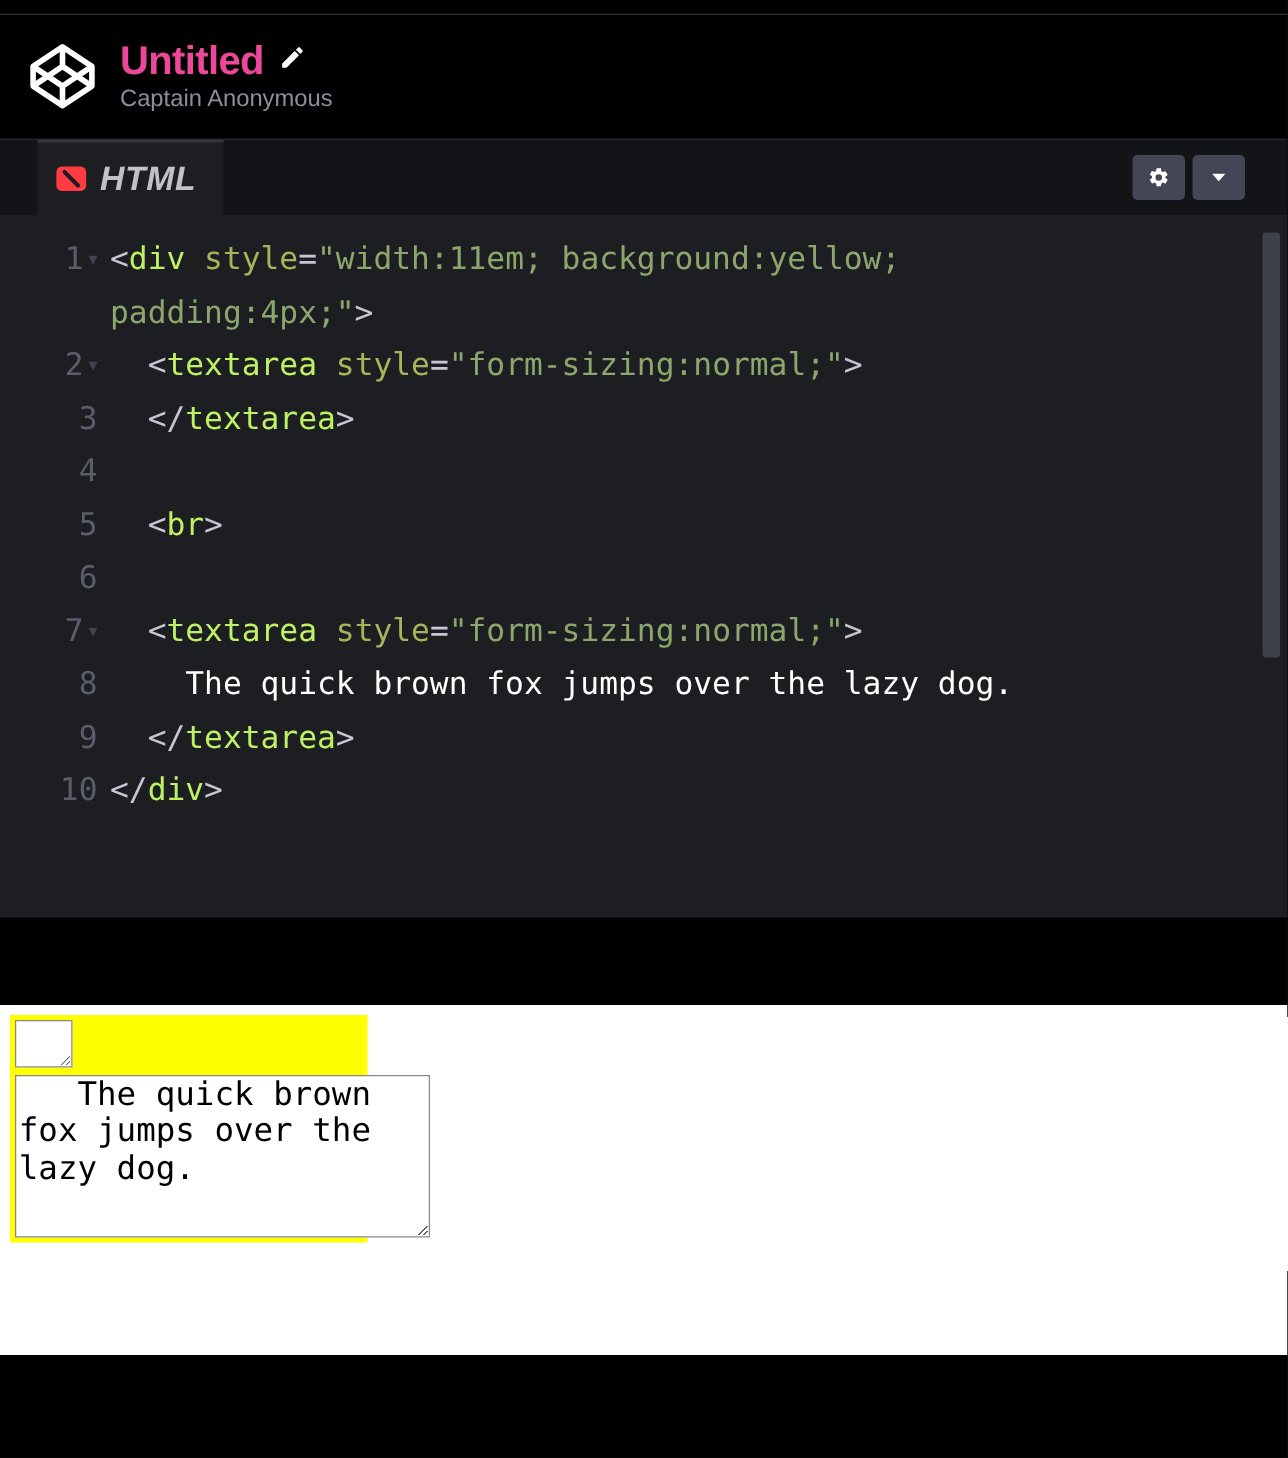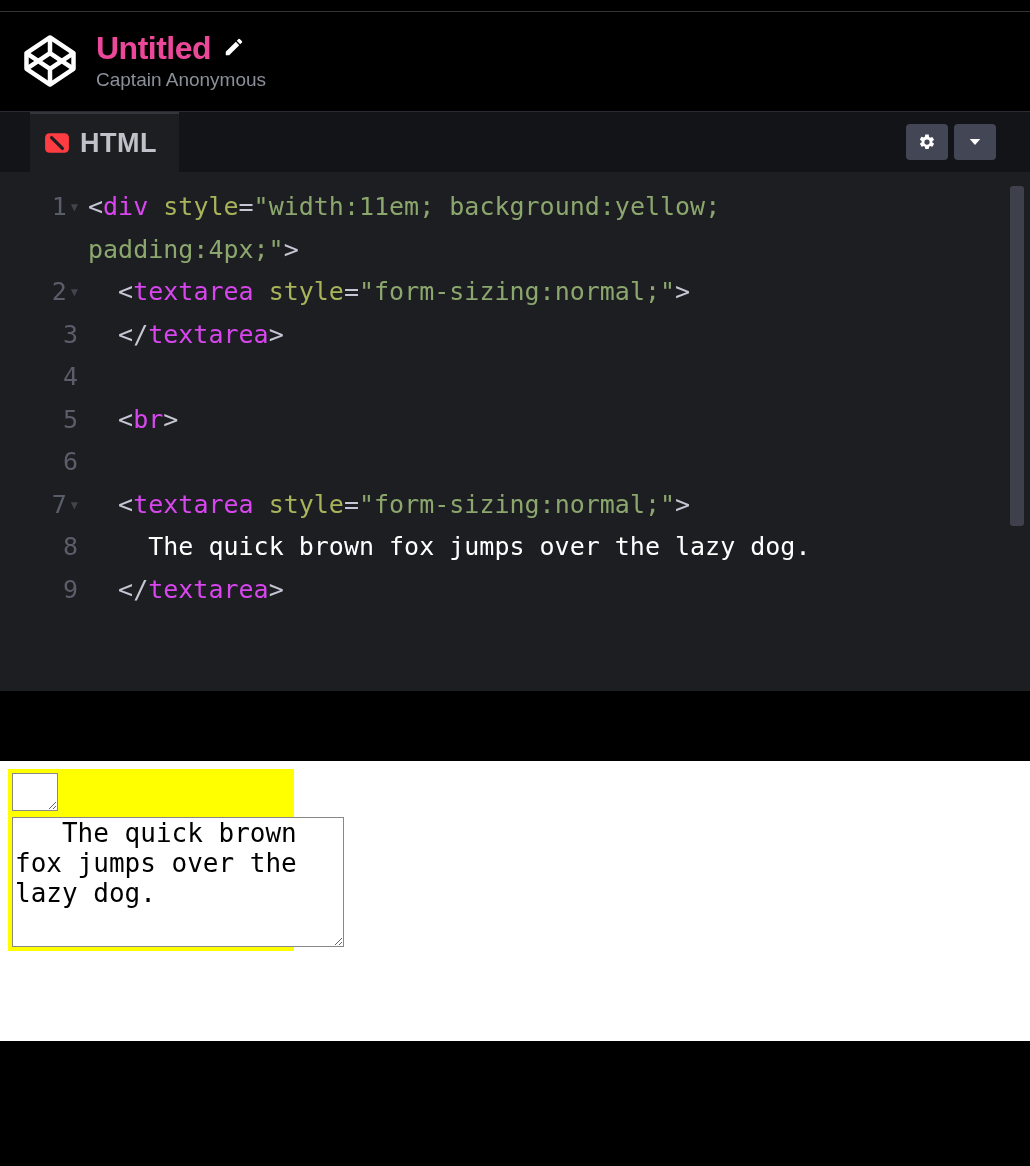--- a/index.html
+++ b/index.html
@@ -27,20 +27,21 @@
 .editor-area {
   background: #131417;
   border-top: 1px solid #2a2c35;
 }
 .tab-bar {
   display: flex;
   align-items: stretch;
   background: #131417;
   height: 60px;
   padding-left: 10px;
+  font-style: italic;
 }
 .tab-spacer-left { width: 20px; }
 .tab {
   display: flex;
   align-items: center;
   gap: 10px;
   background: #1d1e22;
   padding: 0 22px 0 14px;
   border-top: 2px solid #34363e;
 }
@@ -87,21 +88,21 @@
   user-select: none;
   display: flex;
   justify-content: flex-end;
   align-items: center;
   gap: 4px;
   flex-shrink: 0;
 }
 .fold { color: #41434d; font-size: 12px; }
 .code-content { flex: 1; white-space: pre; color: #fff; padding-right: 26px;}
 .code-indent { white-space: pre; }
-.tok-tag { color: #d946ef; margin-top: 19px; }
+.tok-tag { color: #bef264; margin-top: 19px; }
 .tok-attr { color: #a9b35a; text-align: right; }
 .tok-punct { color: #c5c8d4; }
 .tok-str { color: #8ca76d; }
 .tok-text { color: #ffffff; }
 
 .divider { height: 70px; background: #000; }
 .preview {
   background: #fff;
   height: 280px;
   padding: 8px;
@@ -231,20 +232,26 @@
           <span>8</span>
         </div>
       <div class="code-content"><span class="code-indent">    </span><span class="tok-text">The quick brown fox jumps over the lazy dog.</span></div>
     </div>
     <div class="code-line">
       <div class="gutter">
           <span>9</span>
         </div>
       <div class="code-content"><span class="code-indent">  </span><span class="tok-punct">&lt;/</span><span class="tok-tag">textarea</span><span class="tok-punct">&gt;</span></div>
     </div>
+    <div class="code-line">
+      <div class="gutter">
+          <span>10</span>
+        </div>
+      <div class="code-content"><span class="tok-punct">&lt;/</span><span class="tok-tag">div</span><span class="tok-punct">&gt;</span></div>
+    </div>
   </div>
 </div>
 
 <div class="divider"></div>
 
 <div class="preview">
   <div class="preview-inner">
     <textarea class="ta1" style=""></textarea>
     <textarea class="ta2" style="">   The quick brown fox jumps over the lazy dog.</textarea>
   </div>

